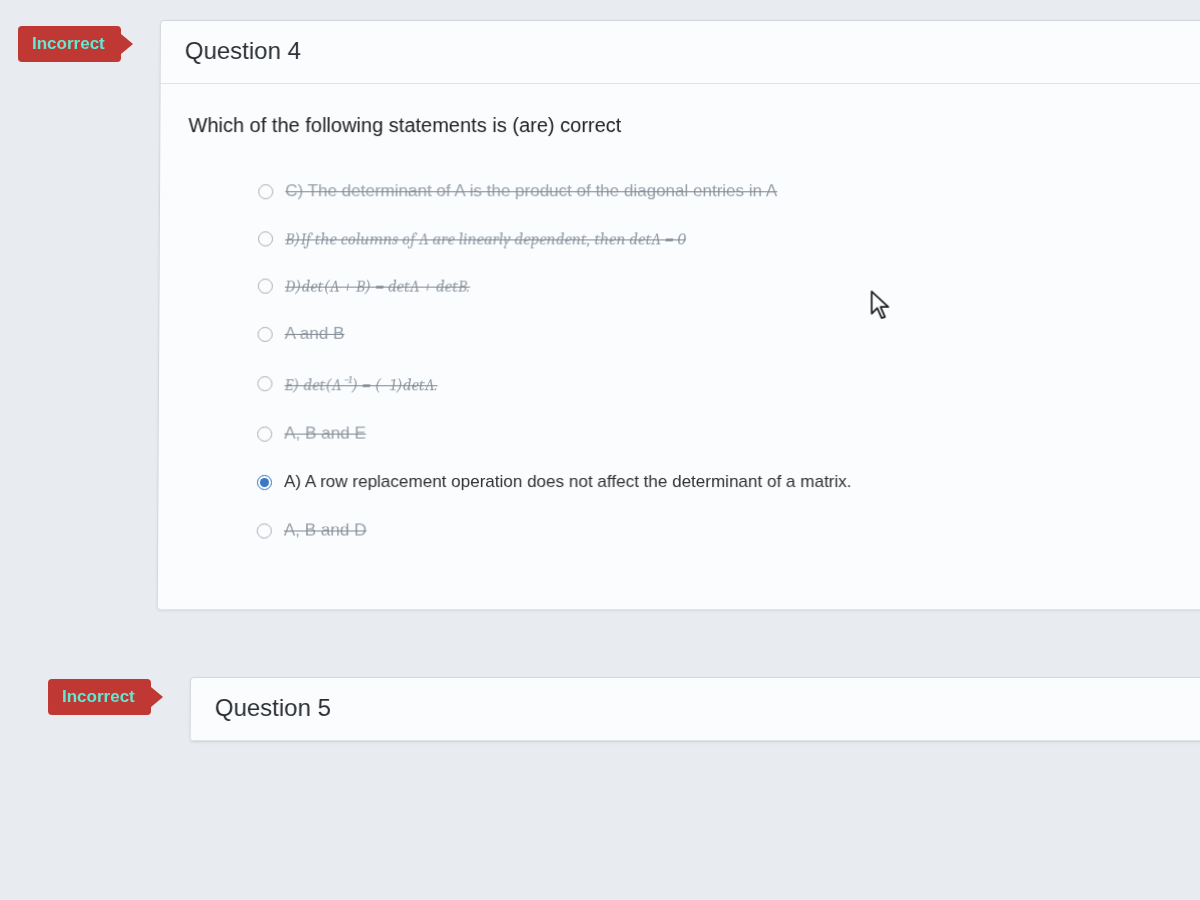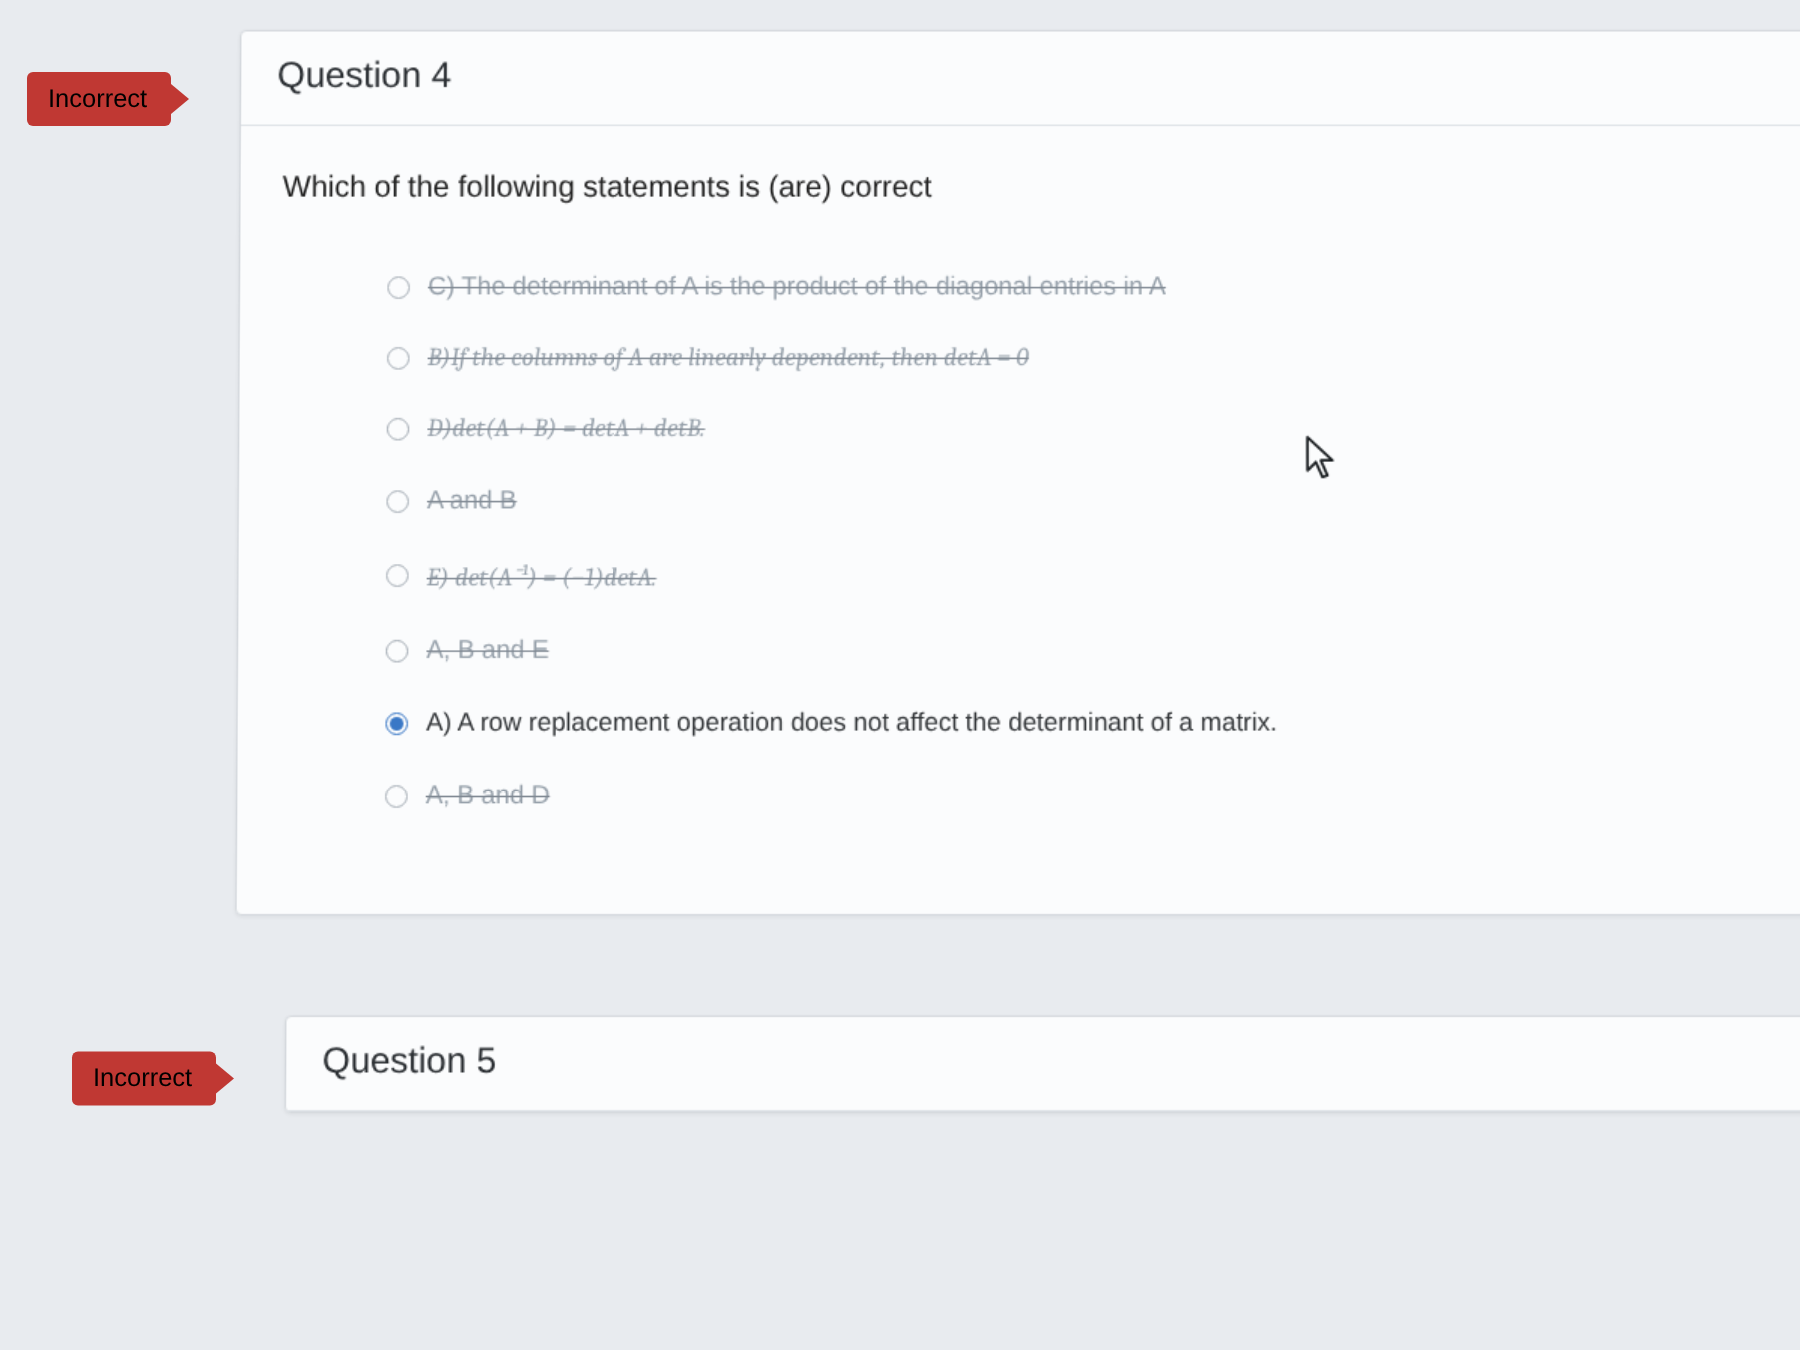--- a/index.html
+++ b/index.html
@@ -16,27 +16,26 @@
     }
     .question-block {
       position: relative;
       margin-bottom: 40px;
     }
     .incorrect-badge {
       position: absolute;
       left: 18px;
       top: 6px;
       background: #c03833;
-      color: #000000;
+      color: #5eead4;
       font-size: 17px;
-      font-weight: 400;
+      font-weight: 700;
       padding: 8px 16px 8px 14px;
       border-radius: 4px;
       z-index: 2;
-      margin-top: 22px;
     }
     .incorrect-badge::after {
       content: "";
       position: absolute;
       right: -12px;
       top: 50%;
       margin-top: -10px;
       width: 0;
       height: 0;
       border-top: 10px solid transparent;

